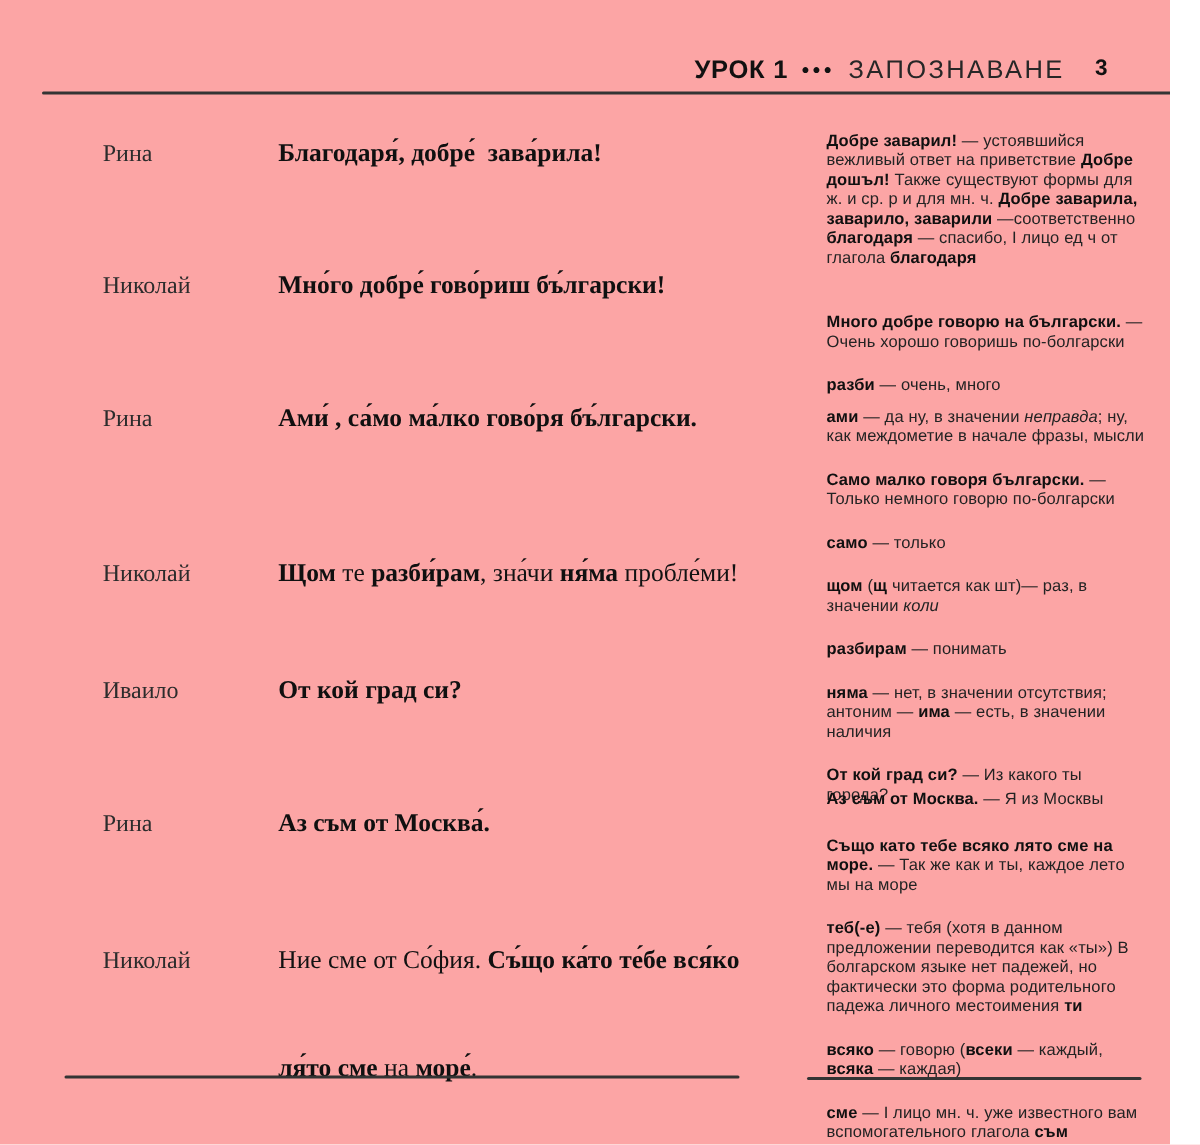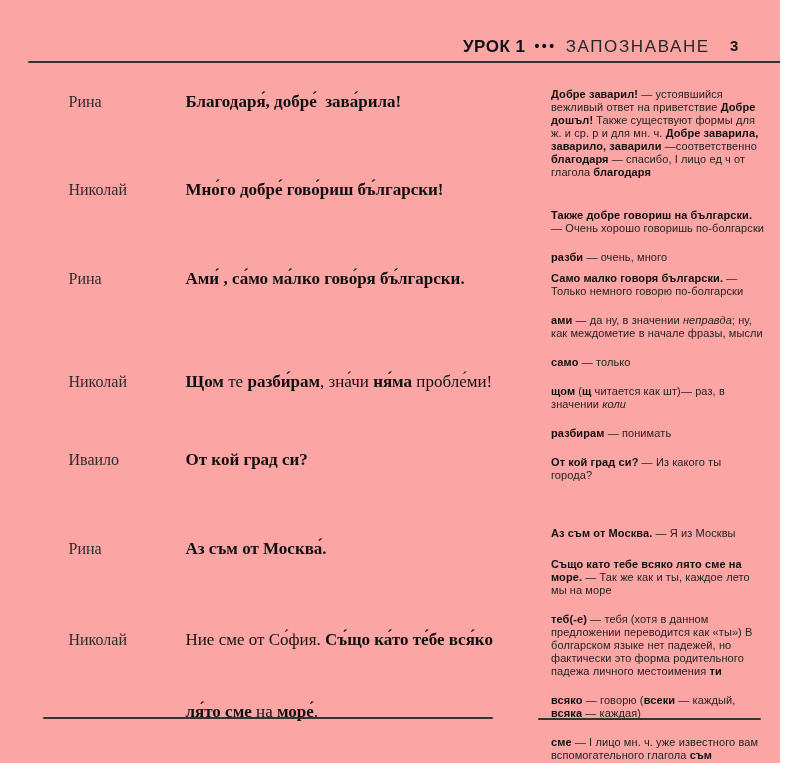--- a/index.html
+++ b/index.html
@@ -85,29 +85,30 @@
     <div class="drow" style="top:682px">
       <span class="speaker"></span><span class="dline"><span class="b">ля́то сме </span><span>на </span><span class="b">море́</span><span>.</span></span>
     </div>
   </main>
 
   <aside>
     <div class="nblock" style="top:72px">
         <p class="note-para"><span class="b">Добре заварил!</span><span> — устоявшийся вежливый ответ на приветствие </span><span class="b">Добре дошъл!</span><span> Также существуют формы для ж. и ср. р и для мн. ч. </span><span class="b">Добре заварила, заварило, заварили</span><span> —соответственно </span><span class="b">благодаря</span><span> — спасибо, I лицо ед ч от глагола </span><span class="b">благодаря</span></p>
       </div>
     <div class="nblock" style="top:193px">
-        <p class="note-para"><span class="b">Также добре говориш на български.</span><span> — Очень хорошо говоришь по-болгарски</span></p>
+        <p class="note-para"><span class="b">Много добре говорю на български.</span><span> — Очень хорошо говоришь по-болгарски</span></p>
         <p class="note-para"><span class="b">разби</span><span> — очень, много</span></p>
       </div>
     <div class="nblock" style="top:256px">
+        <p class="note-para"><span class="b">ами</span><span> — да ну, в значении </span><span class="i">неправда</span><span>; ну, как междометие в начале фразы, мысли</span></p>
         <p class="note-para"><span class="b">Само малко говоря български.</span><span> — Только немного говорю по-болгарски</span></p>
-        <p class="note-para"><span class="b">ами</span><span> — да ну, в значении </span><span class="i">неправда</span><span>; ну, как междометие в начале фразы, мысли</span></p>
         <p class="note-para"><span class="b">само</span><span> — только</span></p>
         <p class="note-para"><span class="b">щом</span><span> (</span><span class="b">щ</span><span> читается как шт)— раз, в значении </span><span class="i">коли</span></p>
         <p class="note-para"><span class="b">разбирам</span><span> — понимать</span></p>
+        <p class="note-para"><span class="b">няма</span><span> — нет, в значении отсутствия; антоним — </span><span class="b">има</span><span> — есть, в значении наличия</span></p>
         <p class="note-para"><span class="b">От кой град си?</span><span> — Из какого ты города?</span></p>
       </div>
     <div class="nblock" style="top:511px">
         <p class="note-para"><span class="b">Аз съм от Москва.</span><span> — Я из Москвы</span></p>
       </div>
     <div class="nblock" style="top:542px">
         <p class="note-para"><span class="b">Също като тебе всяко лято сме на море.</span><span> — Так же как и ты, каждое лето мы на море</span></p>
         <p class="note-para"><span class="b">теб(-е)</span><span> — тебя (хотя в данном предложении переводится как «ты») В болгарском языке нет падежей, но фактически это форма родительного падежа личного местоимения </span><span class="b">ти</span></p>
         <p class="note-para"><span class="b">всяко</span><span> — говорю (</span><span class="b">всеки</span><span> — каждый, </span><span class="b">всяка</span><span> — каждая)</span></p>
         <p class="note-para"><span class="b">сме</span><span> — I лицо мн. ч. уже известного вам вспомогательного глагола </span><span class="b">съм</span></p>

